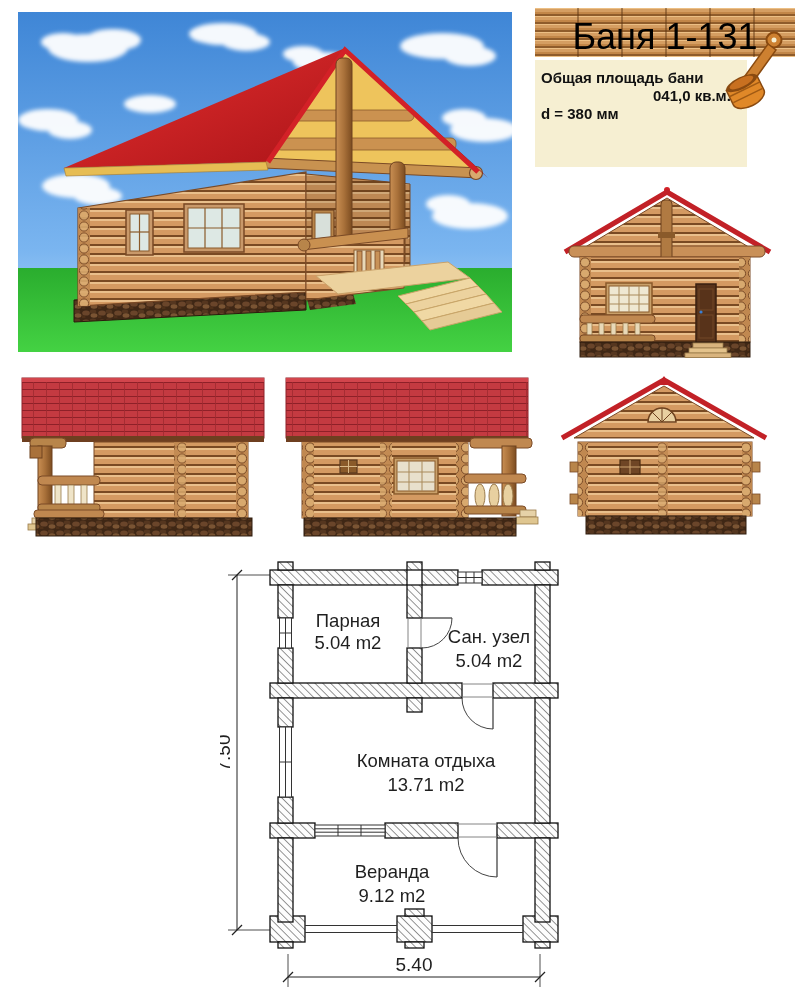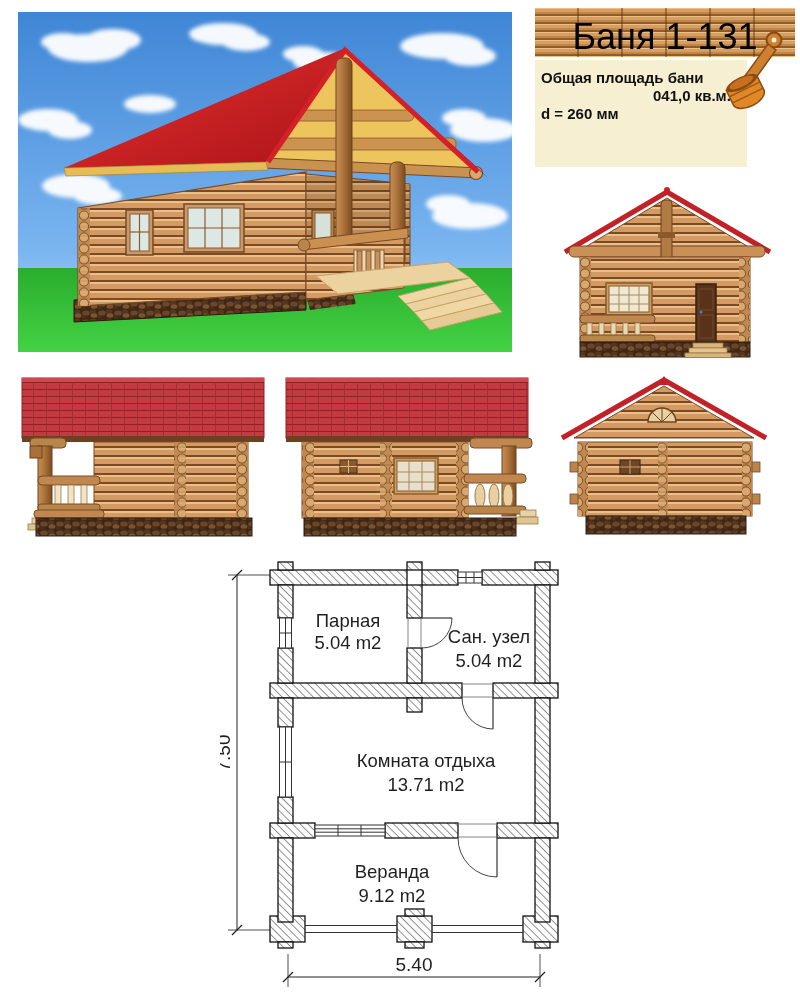--- a/index.html
+++ b/index.html
@@ -155,21 +155,21 @@
     <polygon points="396,300 468,282 476,291 404,309" fill="#f0d8a4" stroke="#c9a468" stroke-width="1"></polygon>
     <polygon points="404,309 476,291 484,300 412,318" fill="#e6cb96" stroke="#c9a468" stroke-width="1"></polygon>
   </svg>
 
   <div class="abs" id="banner">
     <span class="title">Баня 1-131</span>
   </div>
   <div class="abs" id="infobox">
     <div>Общая площадь бани</div>
     <div class="indent">041,0 кв.м.</div>
-    <div>d = 260 мм</div>
+    <div>d = 380 мм</div>
   </div>
   <svg class="abs" style="left:712px;top:28px" width="80" height="92" viewBox="0 0 80 92">
     <circle cx="62" cy="12" r="7.5" fill="#cd8030" stroke="#8a4a10" stroke-width="2"></circle>
     <circle cx="62" cy="12" r="2.5" fill="#f6efd2"></circle>
     <polygon points="56,16 64,22 38,58 30,52" fill="#cd8030" stroke="#8a4a10" stroke-width="1.5"></polygon>
     <g transform="rotate(-26 34 64)">
       <path d="M17,54 v16 a17,9 0 0 0 34,0 v-16 z" fill="#e08828" stroke="#8a4a10" stroke-width="1.5"></path>
       <line x1="17" y1="61" x2="51" y2="61" stroke="#a05a14" stroke-width="1.5"></line>
       <line x1="18" y1="68" x2="50" y2="68" stroke="#a05a14" stroke-width="1.5"></line>
       <ellipse cx="34" cy="54" rx="17" ry="6" fill="#8a4a10"></ellipse>

